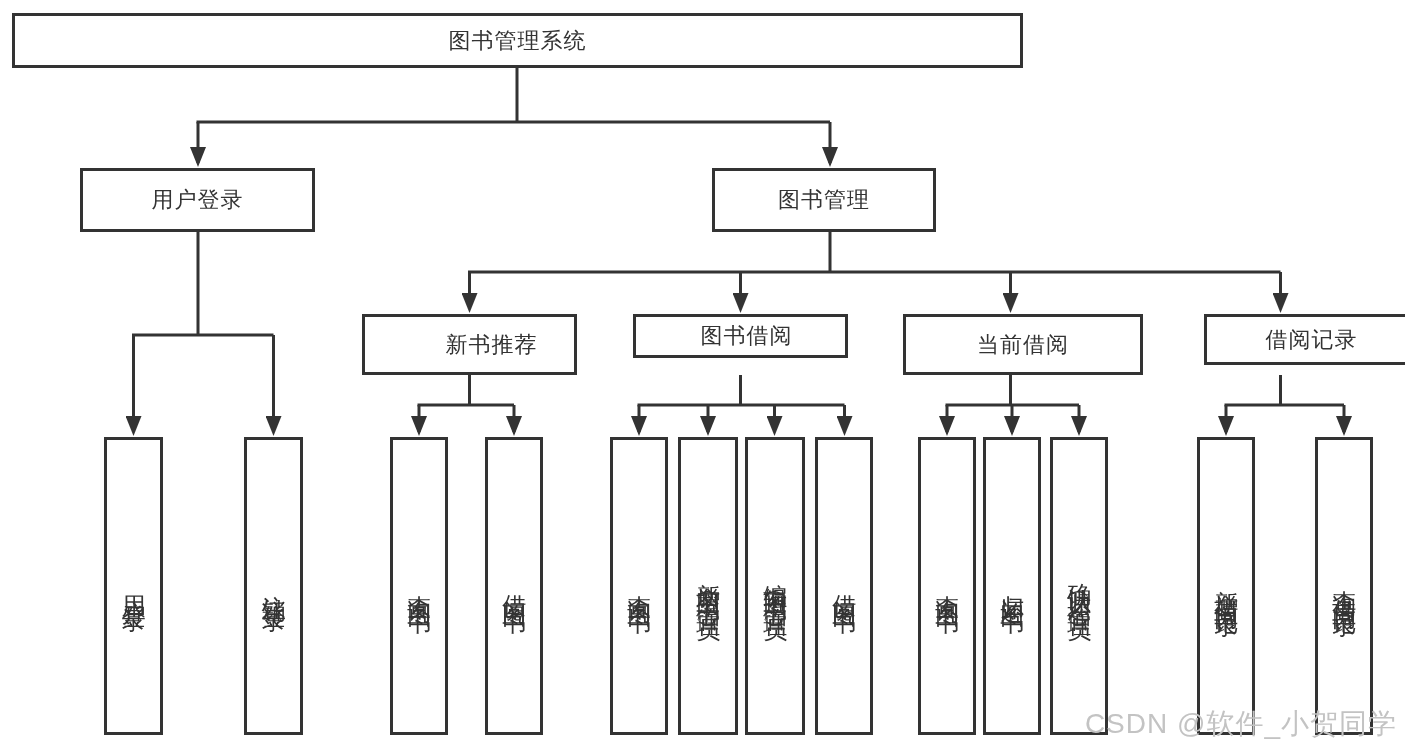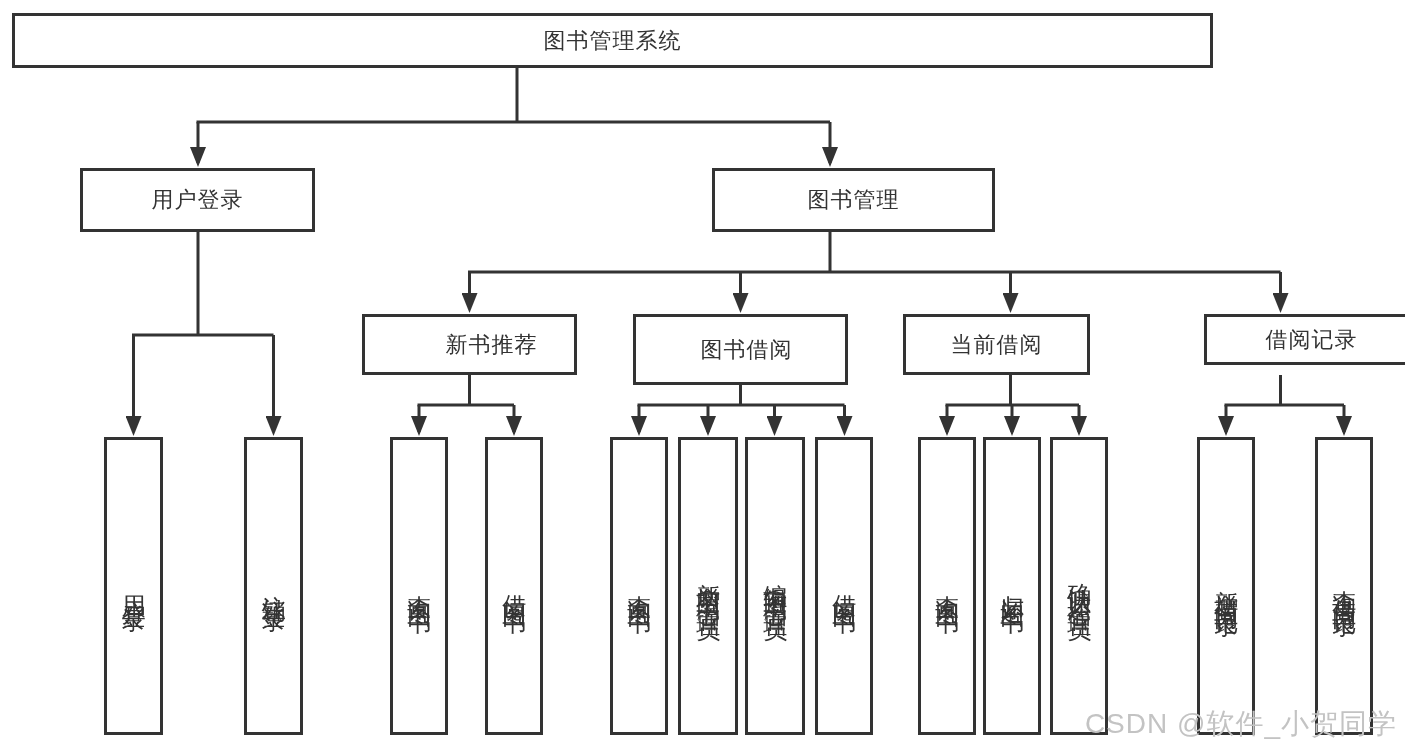--- a/index.html
+++ b/index.html
@@ -110,28 +110,28 @@
       <line x1="947" y1="405" x2="947" y2="432" marker-end="url(#arrow)"></line>
       <line x1="1012" y1="405" x2="1012" y2="432" marker-end="url(#arrow)"></line>
       <line x1="1079" y1="405" x2="1079" y2="432" marker-end="url(#arrow)"></line>
 
       <path d="M1280.5,375 L1280.5,405 M1224.5,405 L1344,405"></path>
       <line x1="1226" y1="405" x2="1226" y2="432" marker-end="url(#arrow)"></line>
       <line x1="1344" y1="405" x2="1344" y2="432" marker-end="url(#arrow)"></line>
     </g>
   </svg>
 
-  <div class="hbox" style="left:12px;top:13px;width:1201px;height:55px;">图书管理系统</div>
+  <div class="hbox" style="left:12px;top:13px;width:1011px;height:55px;">图书管理系统</div>
 
   <div class="hbox" style="left:80px;top:168px;width:235px;height:64px;">用户登录</div>
-  <div class="hbox" style="left:712px;top:168px;width:283px;height:64px;">图书管理</div>
+  <div class="hbox" style="left:712px;top:168px;width:224px;height:64px;">图书管理</div>
 
   <div class="hbox" style="left:362px;top:314px;width:215px;height:61px;padding-left:44px;">新书推荐</div>
-  <div class="hbox" style="left:633px;top:314px;width:215px;height:71px;padding-left:12px;">图书借阅</div>
-  <div class="hbox" style="left:903px;top:314px;width:187px;height:61px;">当前借阅</div>
+  <div class="hbox" style="left:633px;top:314px;width:215px;height:44px;padding-left:12px;">图书借阅</div>
+  <div class="hbox" style="left:903px;top:314px;width:240px;height:61px;">当前借阅</div>
   <div class="hbox" style="left:1173px;top:314px;width:215px;height:51px;margin-left:31px;">借阅记录</div>
 
   <div class="vbox" style="left:104px;width:59px;">用户登录</div>
   <div class="vbox" style="left:244px;width:59px;">注销登录</div>
 
   <div class="vbox" style="left:390px;width:58px;">查询图书</div>
   <div class="vbox" style="left:485px;width:58px;">借阅图书</div>
 
   <div class="vbox" style="left:610px;width:58px;">查询图书</div>
   <div class="vbox" style="left:678px;width:60px;">新增图书（管理员）</div>

